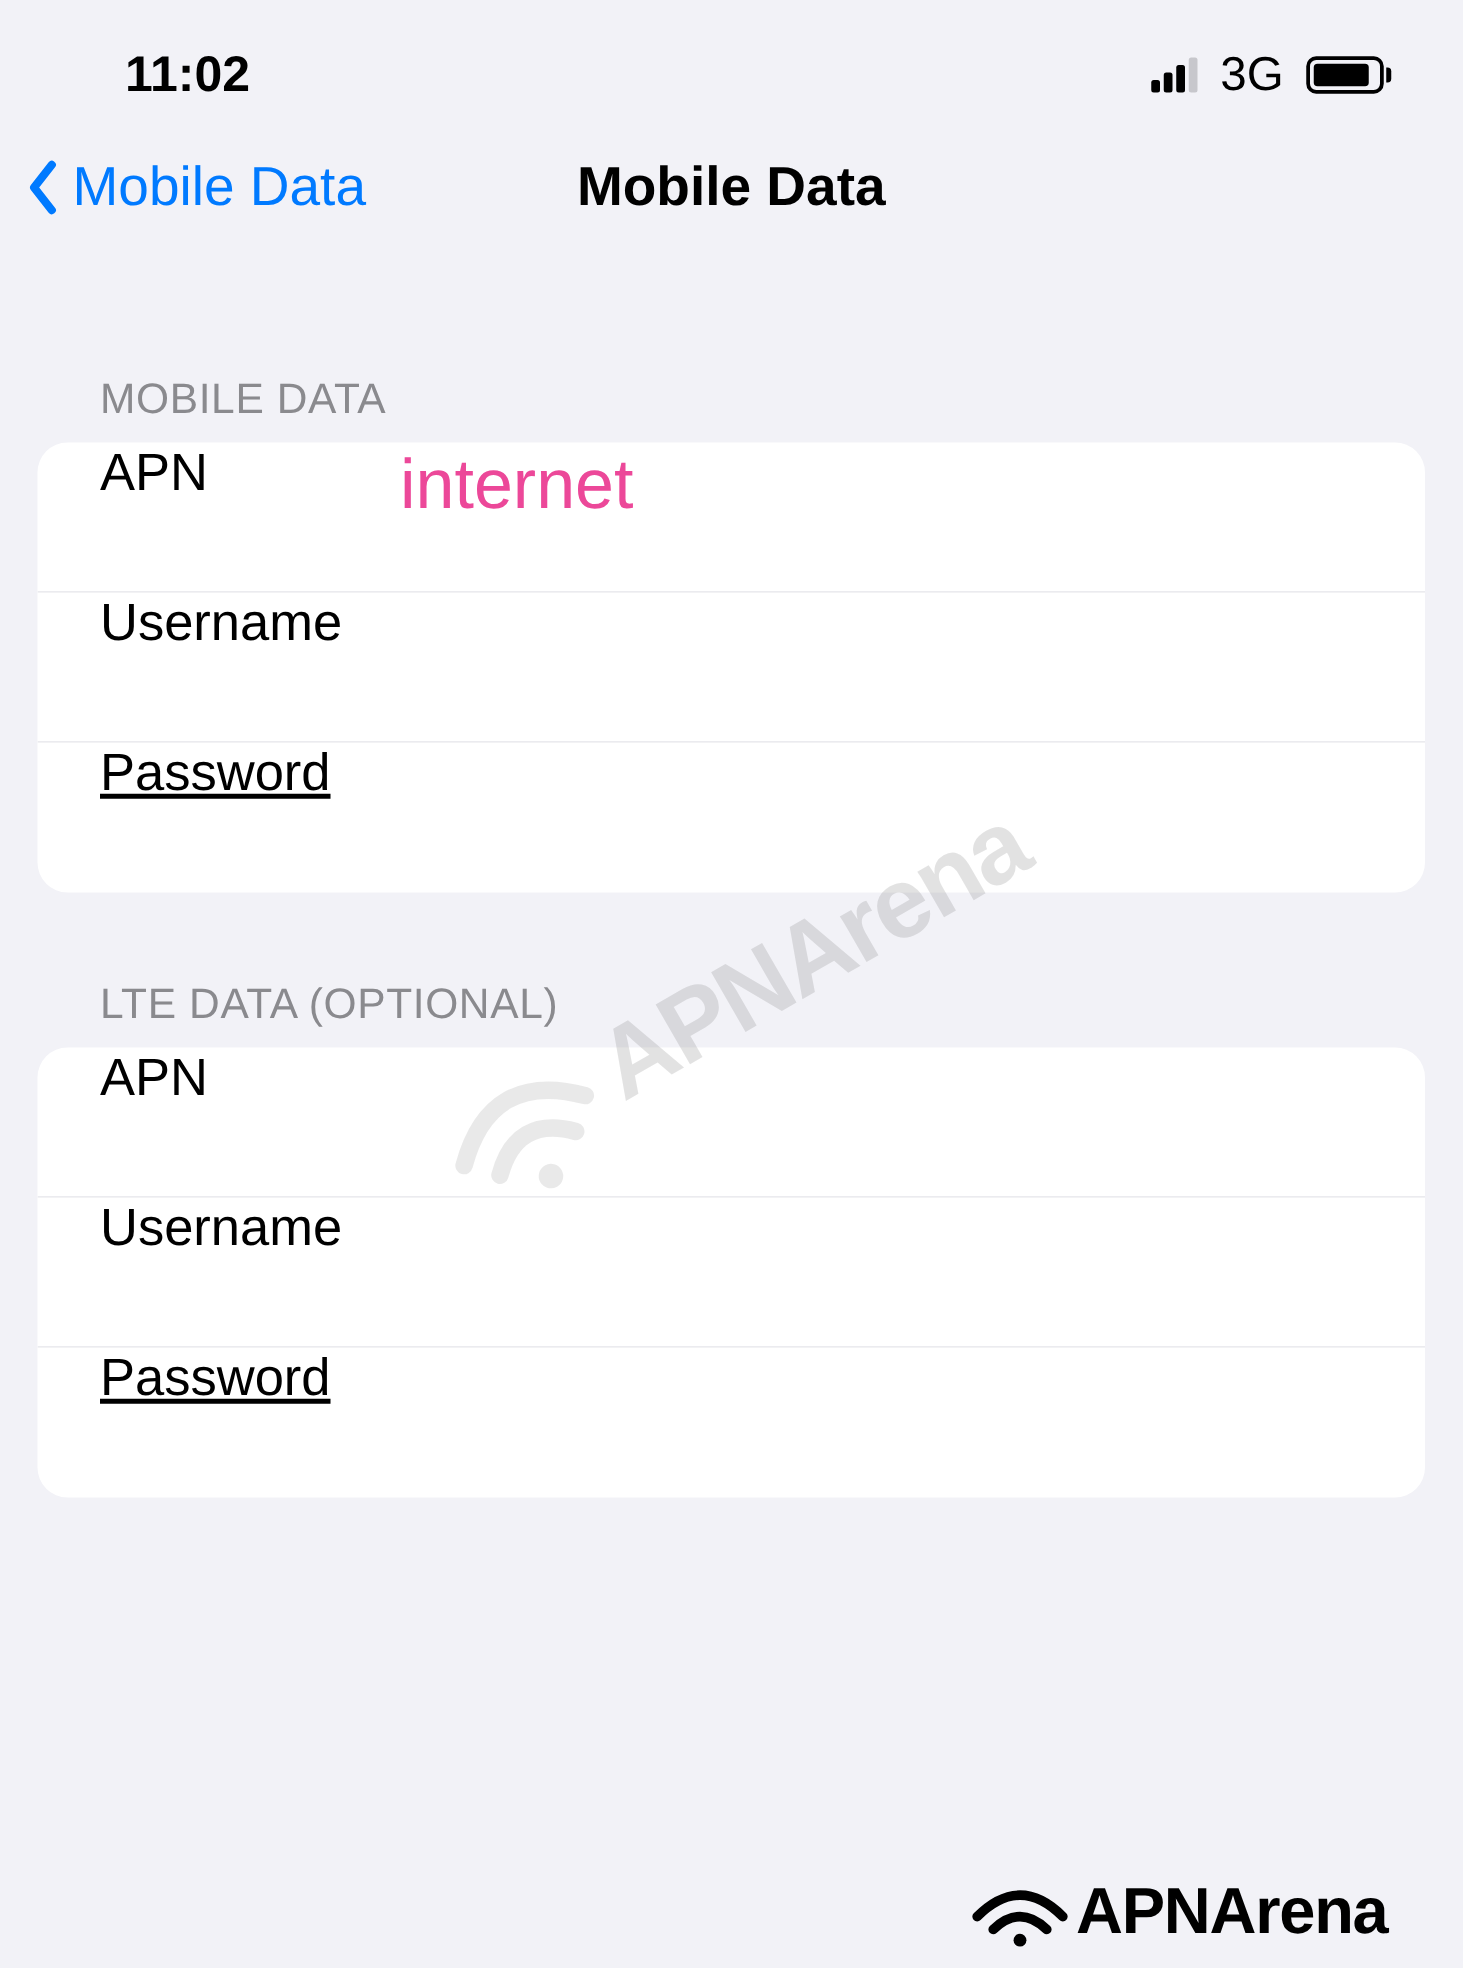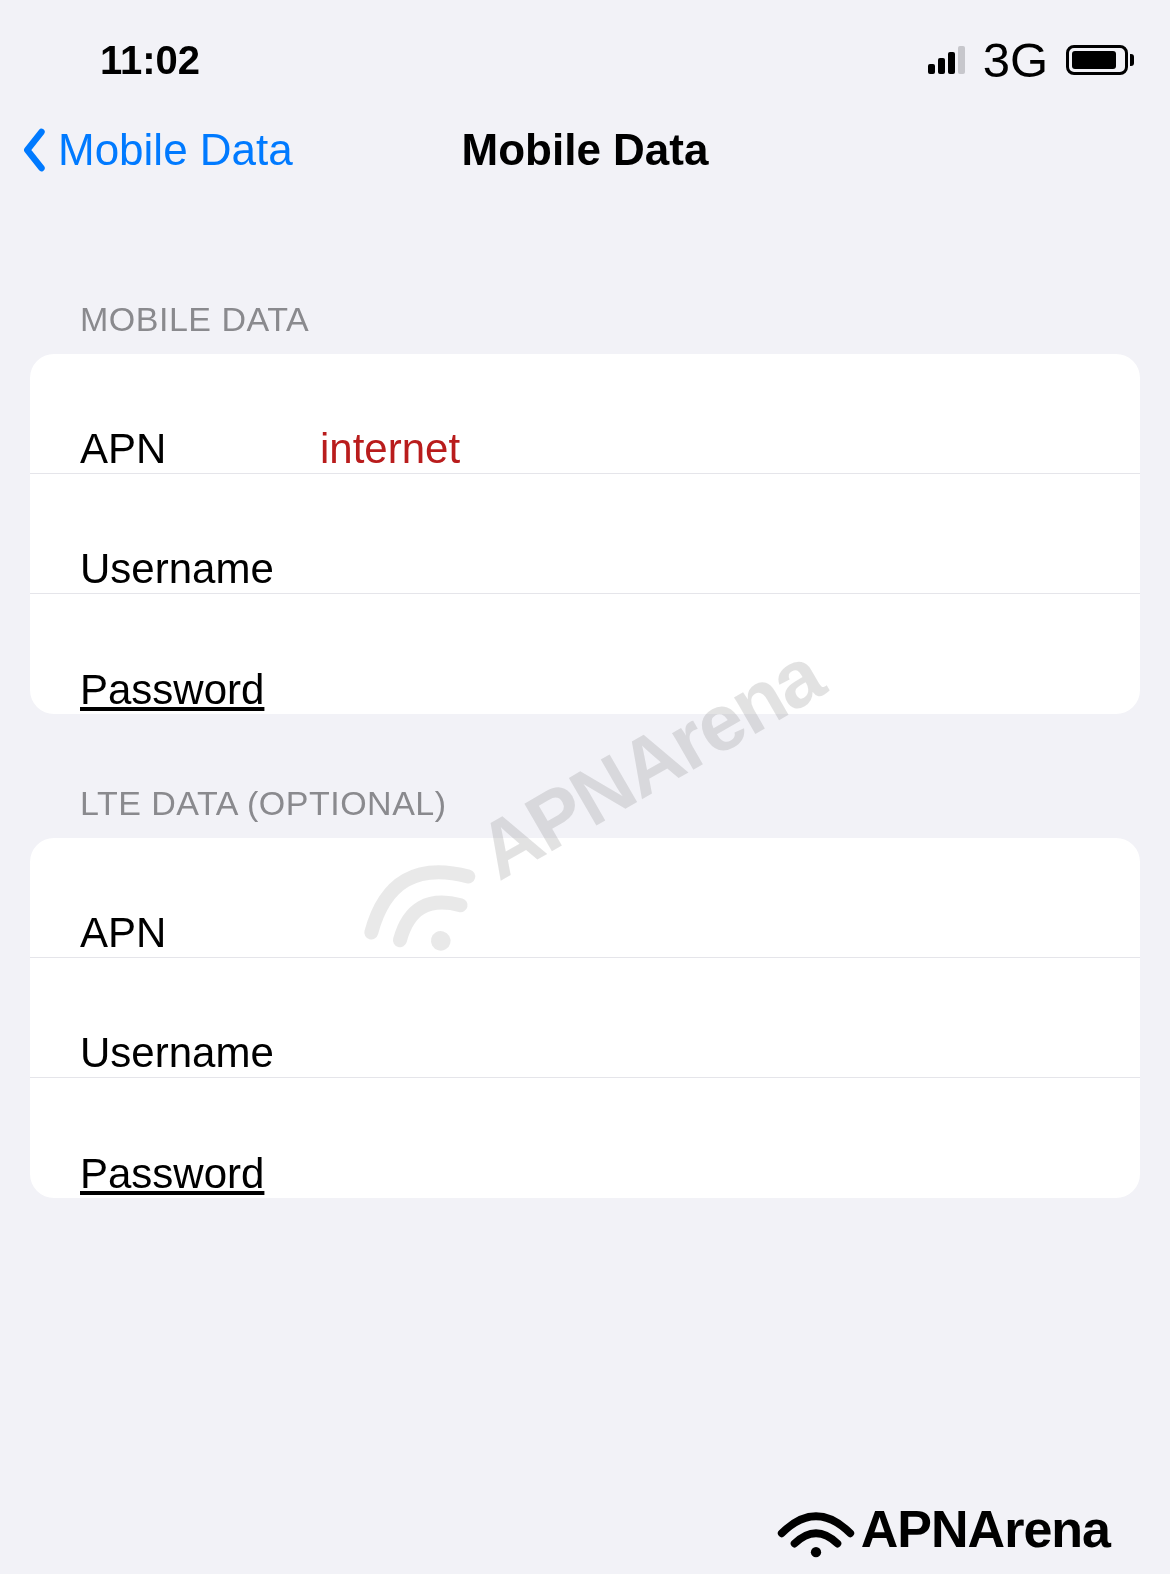--- a/index.html
+++ b/index.html
@@ -12,21 +12,21 @@
       width: 1170px;
       height: 1574px;
       background-color: #f2f2f7;
       position: relative;
       overflow: hidden;
     }
     .status-bar {
       display: flex;
       justify-content: space-between;
       align-items: center;
-      padding: 40px 36px 20px 100px;
+      padding: 40px 57px 20px 100px;
       height: 100px;
     }
     .status-time {
       font-size: 40px;
       font-weight: 600;
       color: #000;
     }
     .status-right {
       display: flex;
       align-items: center;
@@ -41,21 +41,21 @@
     .signal-bar {
       width: 7px;
       background-color: #000;
       border-radius: 2px;
     }
     .signal-bar.b1 { height: 10px; }
     .signal-bar.b2 { height: 16px; }
     .signal-bar.b3 { height: 22px; }
     .signal-bar.b4 { height: 28px; background-color: #c7c7cc; }
     .network-label {
-      font-size: 49px;
+      font-size: 38px;
       color: #000;
       margin-left: 6px;
     }
     .battery {
       display: flex;
       align-items: center;
       margin-left: 6px;
     }
     .battery-body {
       width: 62px;
@@ -116,38 +116,38 @@
       margin-top: 70px;
     }
     .form-group {
       background-color: #fff;
       border-radius: 24px;
       margin: 0 30px;
       overflow: hidden;
     }
     .form-row {
       display: flex;
-      align-items: flex-end;
+      align-items: flex-start;
       height: 120px;
       padding: 0 50px;
       border-bottom: 1px solid #e5e5ea;
     }
     .form-row:last-child {
       border-bottom: none;
       text-decoration: underline;
     }
     .form-label {
       font-size: 42px;
       color: #000;
       width: 240px;
       flex-shrink: 0;
     }
     .form-input {
-      font-size: 42px;
-      color: #b91c1c;
+      font-size: 56px;
+      color: #ec4899;
       border: none;
       outline: none;
       flex: 1;
       background: transparent;
     }
     .watermark-center {
       position: absolute;
       top: 50%;
       left: 50%;
       transform: translate(-50%, -40%) rotate(-30deg);

